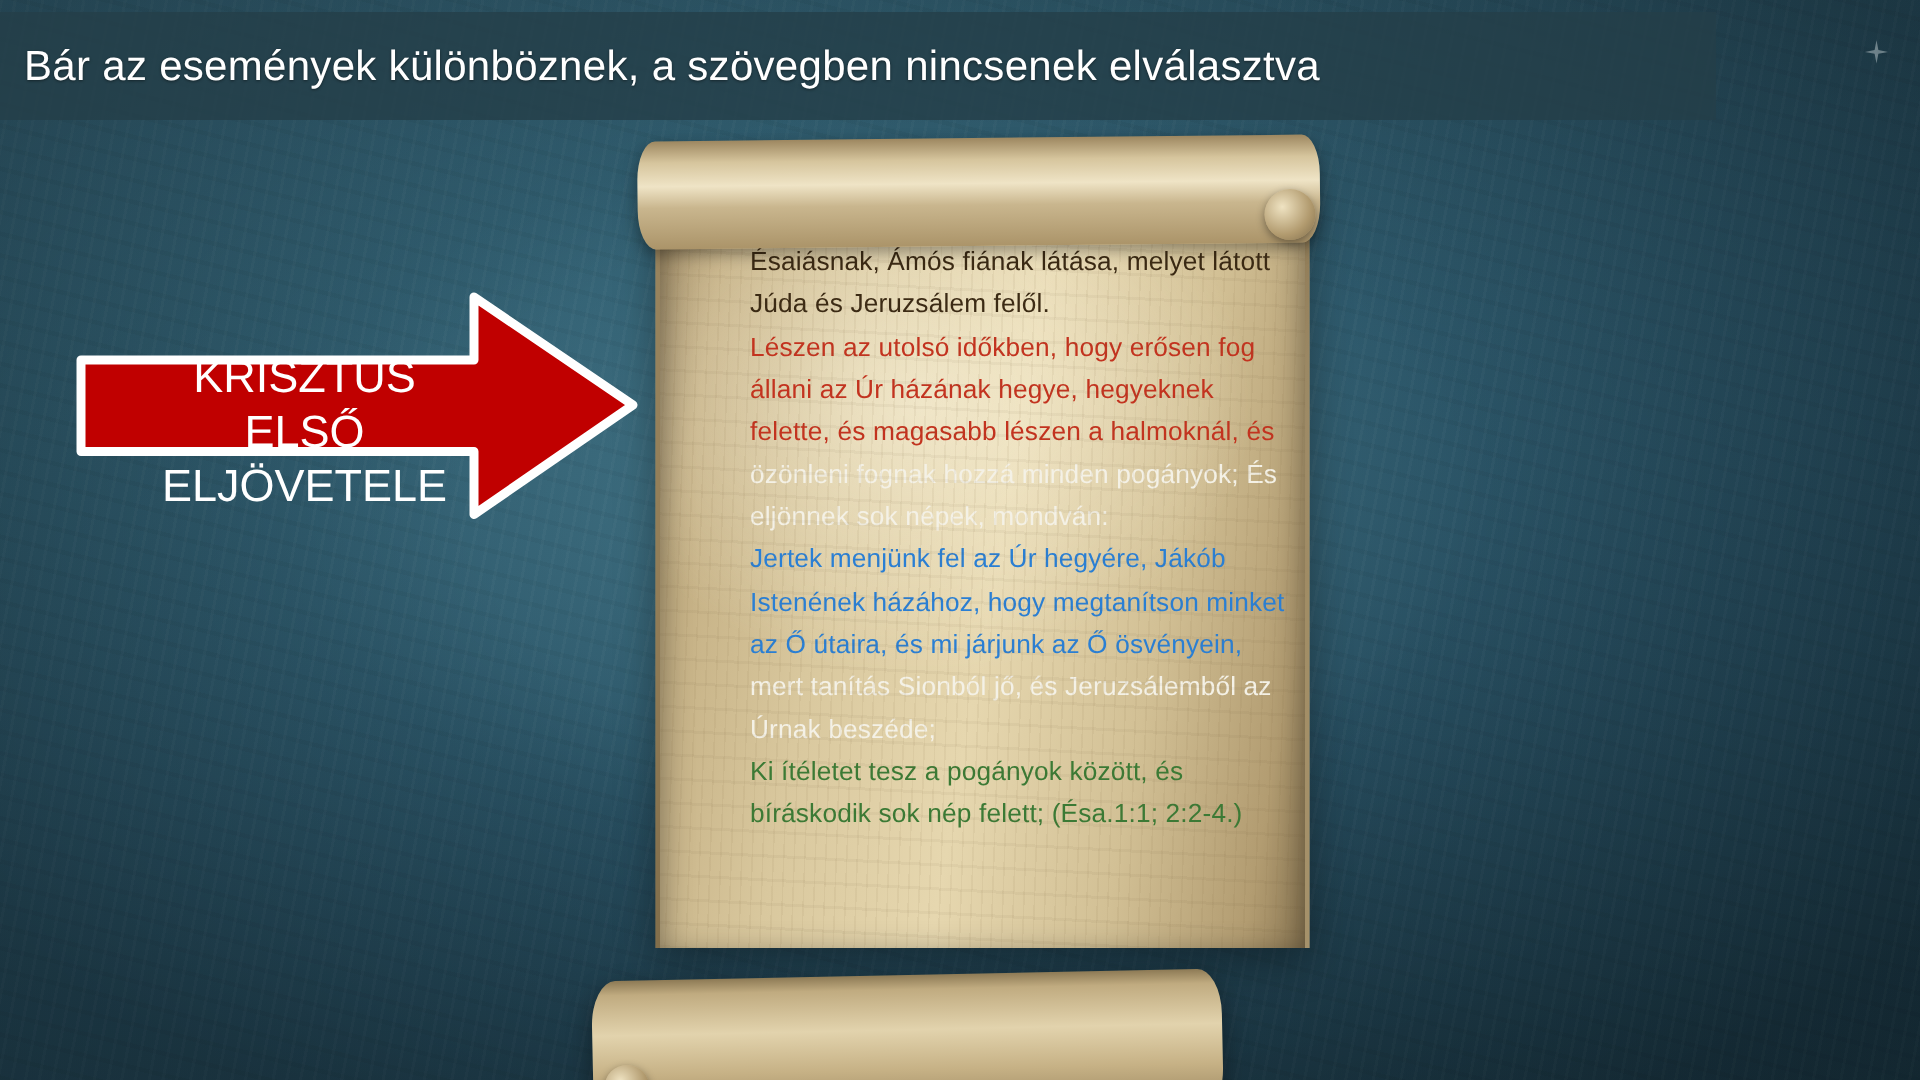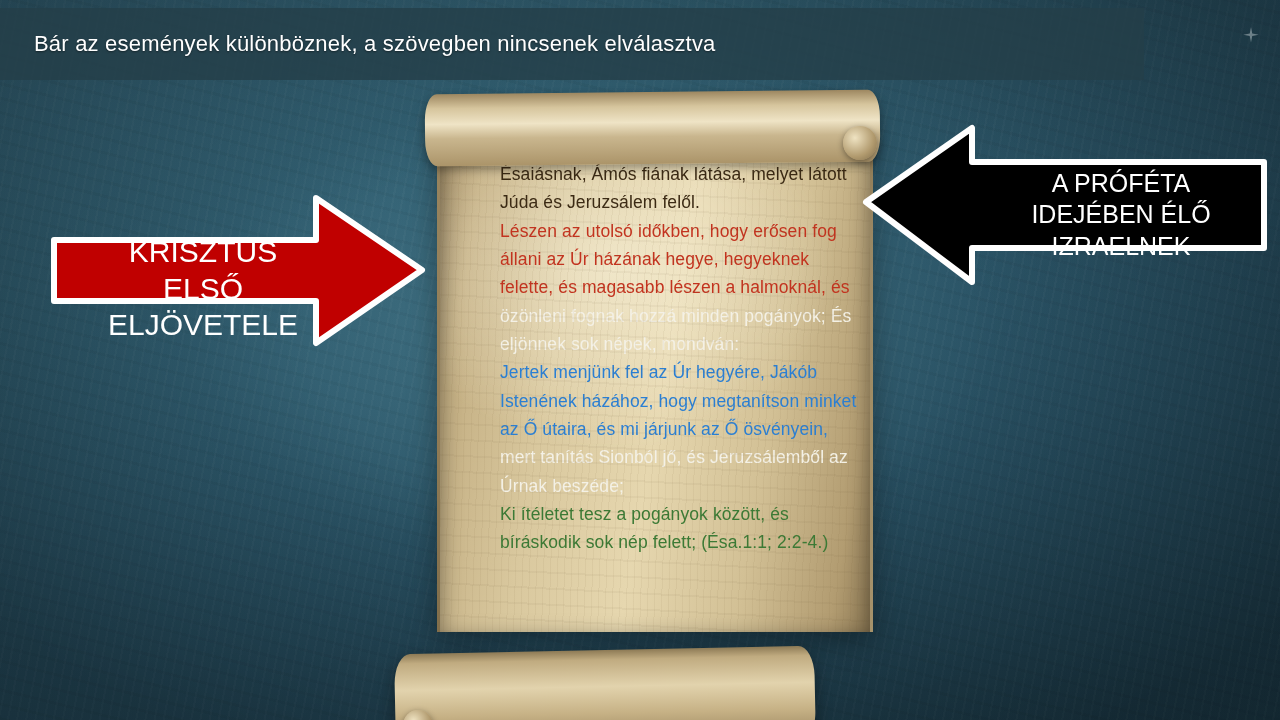--- a/index.html
+++ b/index.html
@@ -46,24 +46,24 @@
     left: 0;
     top: 8px;
     width: 1144px;
     height: 72px;
     background: rgba(36,62,72,0.80);
     display: flex;
     align-items: center;
   }
   .title-text {
     color: #ffffff;
-    font-size: 22px;
+    font-size: 28px;
     font-weight: normal;
     letter-spacing: 0.2px;
-    padding-left: 34px;
+    padding-left: 16px;
     white-space: nowrap;
     text-shadow: 0 1px 2px rgba(0,0,0,0.45);
   }
   .title-spark {
     position: absolute;
     right: 20px;
     top: 26px;
     width: 18px;
     height: 18px;
     opacity: 0.55;
@@ -221,19 +221,13 @@
 
   </div>
 
   <div class="arrow-left">
     <svg width="380" height="165" viewBox="0 0 380 165">
       <polygon points="6,52 268,52 268,10 374,82 268,155 268,113 6,113" fill="#c00000" stroke="#ffffff" stroke-width="6" stroke-linejoin="round"></polygon>
     </svg>
     <div class="label">KRISZTUS ELSŐ ELJÖVETELE</div>
   </div>
 
-  <div class="arrow-right">
-    <svg width="410" height="200" viewBox="0 0 410 200">
-      <polygon points="6,92 112,18 112,52 404,52 404,138 112,138 112,172" fill="#000000" stroke="#ffffff" stroke-width="6" stroke-linejoin="round"></polygon>
-    </svg>
-    <div class="label">A PRÓFÉTA IDEJÉBEN ÉLŐ IZRAELNEK</div>
-  </div>
 </div>
 
 </body></html>

